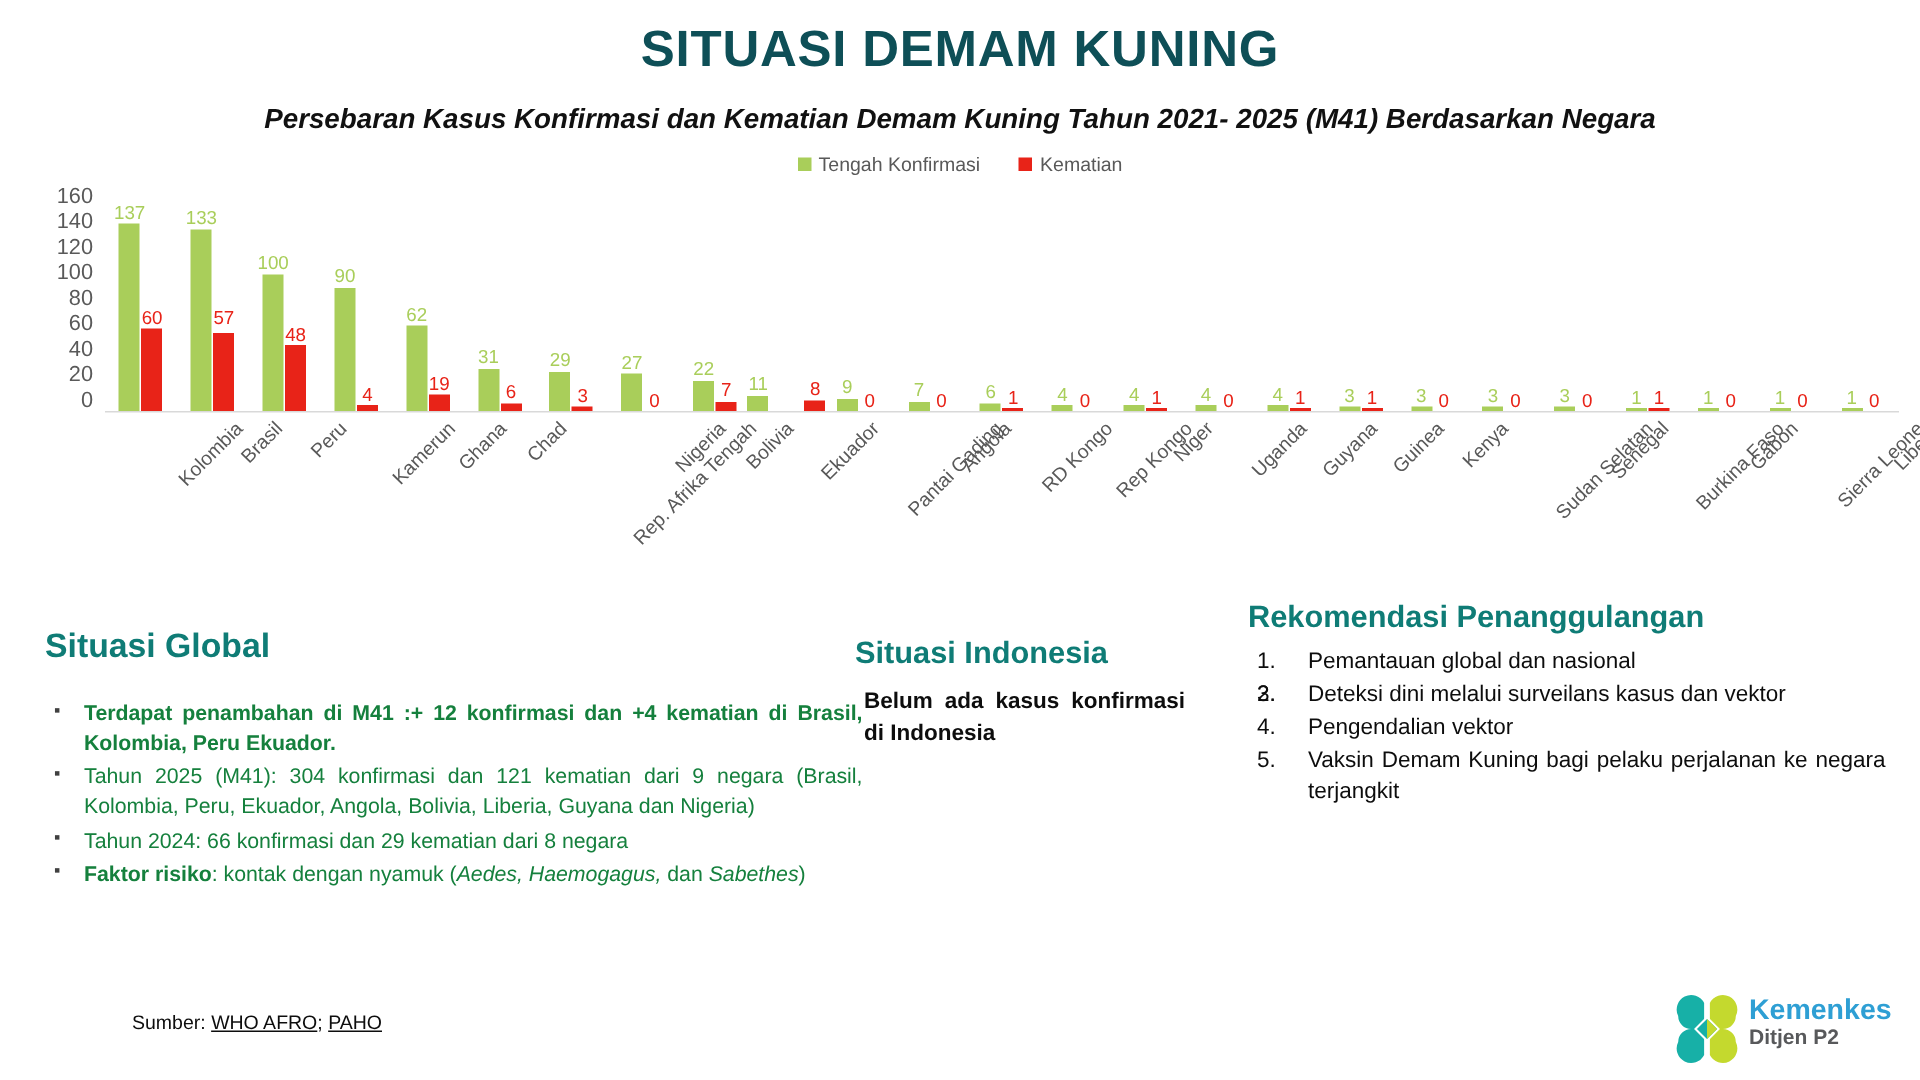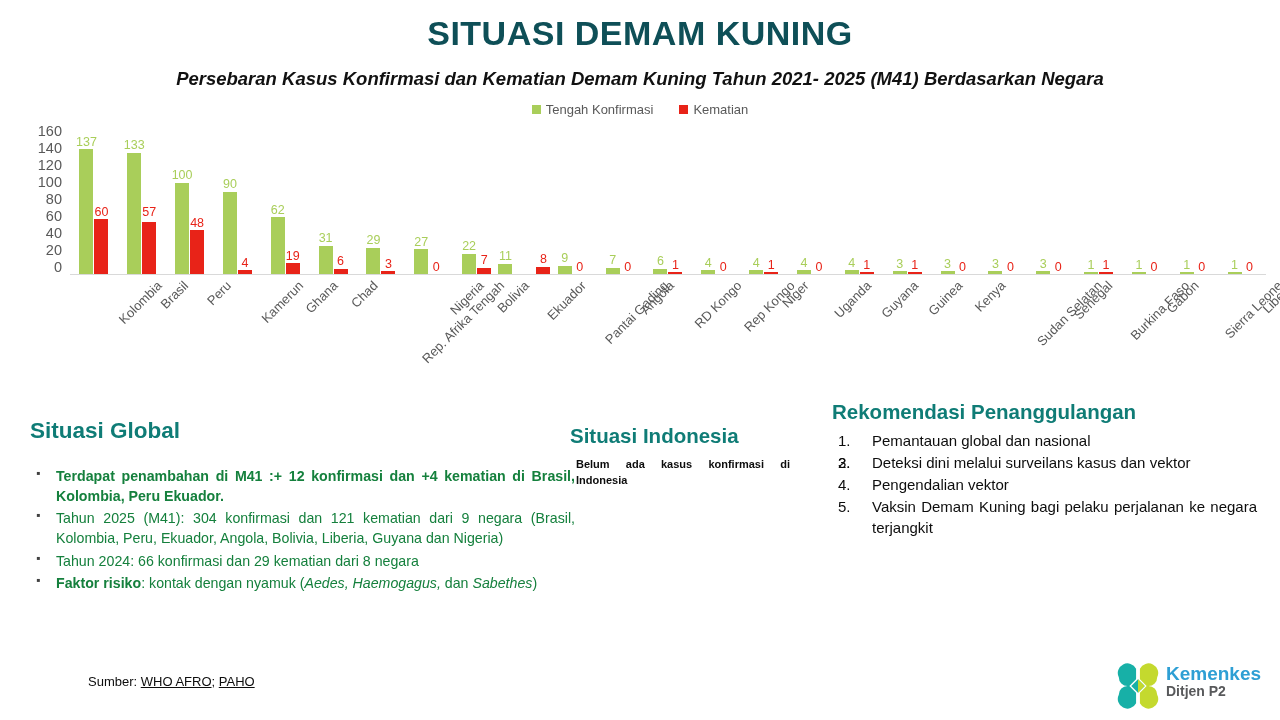--- a/index.html
+++ b/index.html
@@ -94,21 +94,21 @@
   #global-list li::before {
     content:"\25AA"; position:absolute; left:6px; top:-1px;
     font-size:12px; color:#404040;
   }
   .b { font-weight:bold; }
   .i { font-style:italic; }
 
   #indo-block { position:absolute; left:570px; top:424px; width:220px; }
   #indo-block .sec-head { font-size:20.5px; }
   #indo-text {
-    margin-top:9px; font-size:11px; font-weight:bold; color:#0d0d0d;
+    margin-top:9px; font-size:15px; font-weight:bold; color:#0d0d0d;
     line-height:1.42; text-align:justify; text-align-last:left;
     padding-left:6px;
   }
 
   #rec-block { position:absolute; left:832px; top:400px; width:425px; }
   #rec-block .sec-head { font-size:20.5px; }
   #rec-list { margin-top:6px; }
   #rec-list li {
     list-style:none; position:relative;
     padding-left:40px; margin-bottom:1px;

